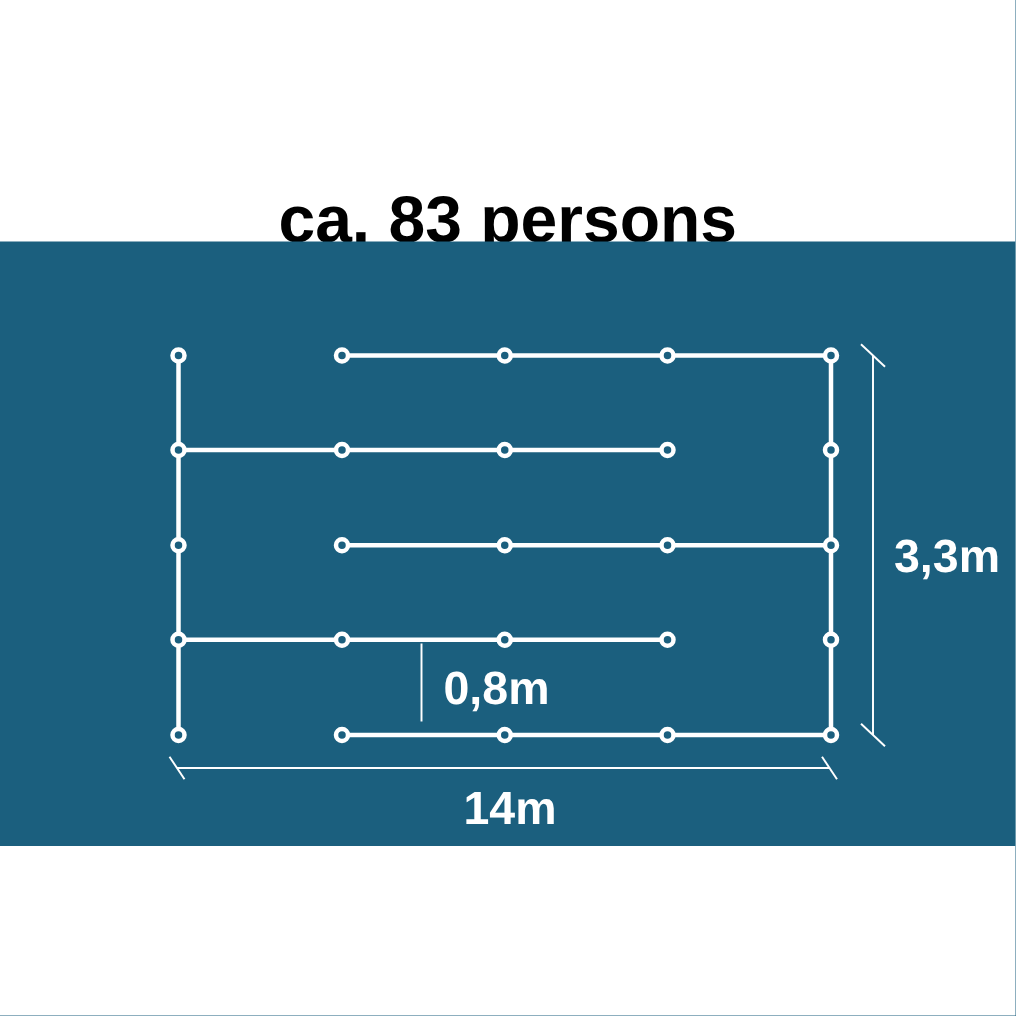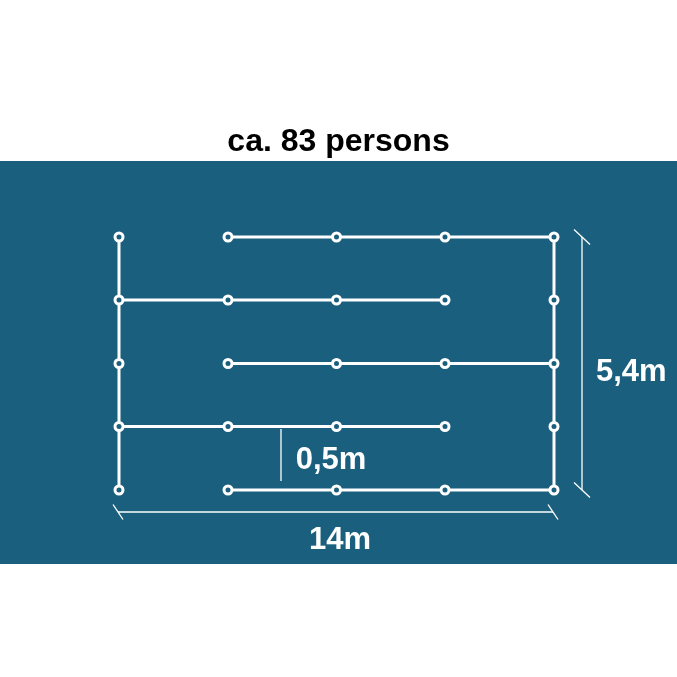--- a/index.html
+++ b/index.html
@@ -8,21 +8,21 @@
     position: relative;
     background: #ffffff;
     overflow: hidden;
     font-family: "Liberation Sans", sans-serif;
   }
   .page-title {
     position: absolute;
     top: 122px; left: 0;
     width: 677px;
     text-align: center;
-    font-size: 32px;
+    font-size: 44px;
     font-weight: bold;
     color: #000000;
     letter-spacing: 0px;
   }
   .panel {
     position: absolute;
     left: 0; top: 161px;
     width: 677px; height: 403px;
     background: #1B5F7E;
   }
@@ -84,17 +84,17 @@
     <circle cx="336.5" cy="426.5" r="4" fill="#1B5F7E" stroke="#ffffff" stroke-width="3"></circle>
     <circle cx="445" cy="426.5" r="4" fill="#1B5F7E" stroke="#ffffff" stroke-width="3"></circle>
     <circle cx="554" cy="426.5" r="4" fill="#1B5F7E" stroke="#ffffff" stroke-width="3"></circle>
     <circle cx="119" cy="490" r="4" fill="#1B5F7E" stroke="#ffffff" stroke-width="3"></circle>
     <circle cx="228" cy="490" r="4" fill="#1B5F7E" stroke="#ffffff" stroke-width="3"></circle>
     <circle cx="336.5" cy="490" r="4" fill="#1B5F7E" stroke="#ffffff" stroke-width="3"></circle>
     <circle cx="445" cy="490" r="4" fill="#1B5F7E" stroke="#ffffff" stroke-width="3"></circle>
     <circle cx="554" cy="490" r="4" fill="#1B5F7E" stroke="#ffffff" stroke-width="3"></circle>
   </svg>
 
-<div class="dim-label dim-label-height">5,4m</div>
+<div class="dim-label dim-label-height">3,3m</div>
 
 <div class="dim-label dim-label-width">14m</div>
 
-<div class="dim-label dim-label-rowgap">0,5m</div>
+<div class="dim-label dim-label-rowgap">0,8m</div>
 
 </body></html>

